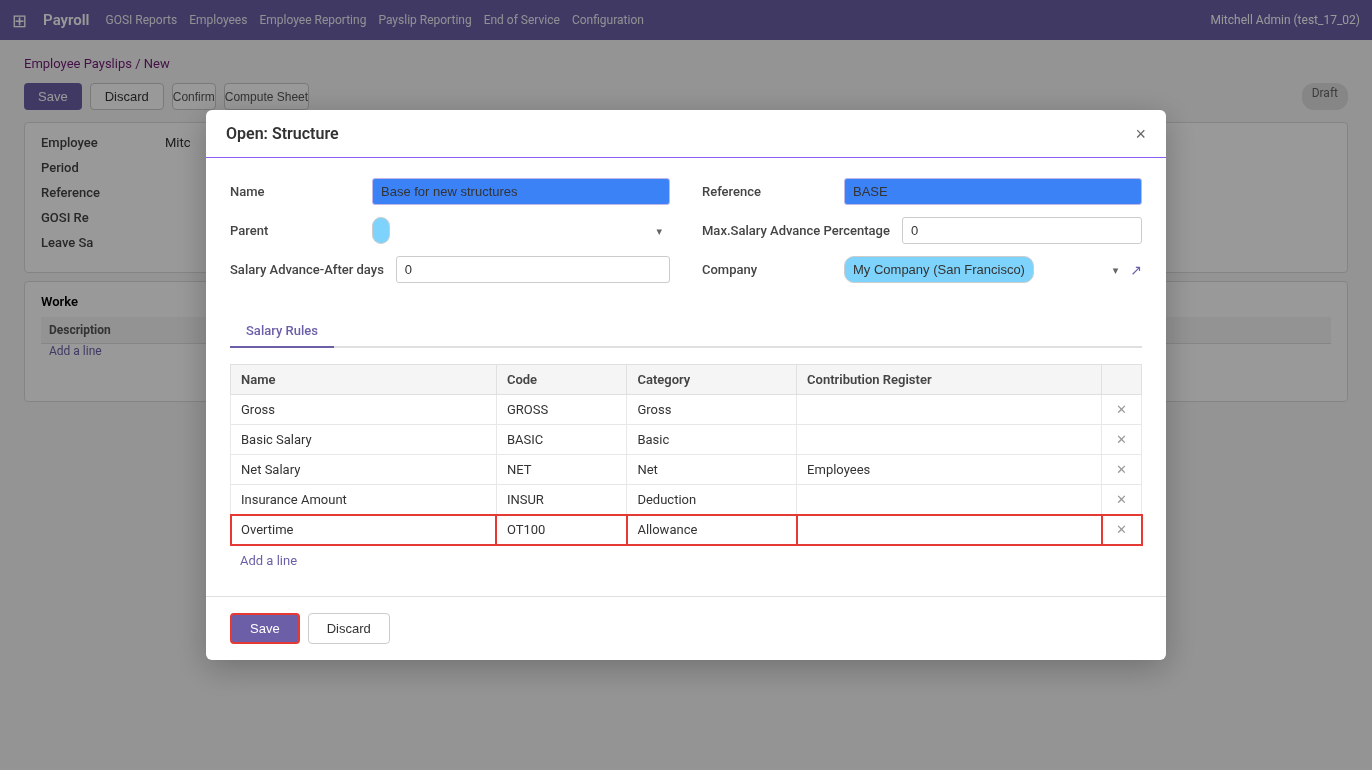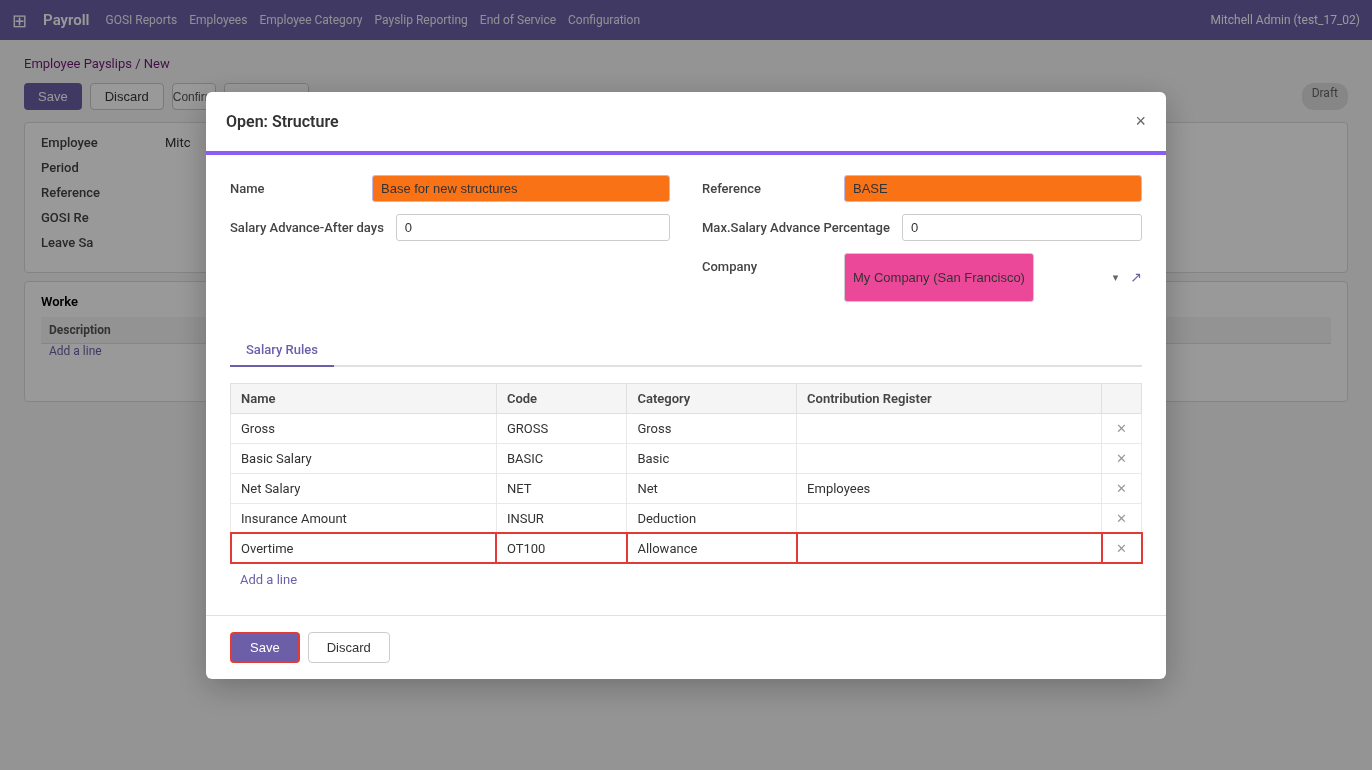--- a/index.html
+++ b/index.html
@@ -94,22 +94,22 @@
       width: 960px;
       max-width: 95vw;
       max-height: 90vh;
       overflow-y: auto;
       box-shadow: 0 8px 32px rgba(0,0,0,0.25);
     }
 
     .modal-header {
       display: flex;
       justify-content: space-between;
-      padding: 20px 20px;
-      border-bottom: 4px solid #8b5cf6;
+      padding: 14px 20px;
+      border-bottom: 1px solid #8b5cf6;
     }
     .modal-title {
       font-size: 16px;
       font-weight: 600;
       color: #333;
     }
     .modal-close {
       background: none;
       border: none;
       font-size: 18px;
@@ -138,35 +138,35 @@
       font-weight: 500;
       min-width: 130px;
       padding-top: 6px;
     }
     .field-input {
       flex: 1;
       border: 1px solid #c0b8e8;
       border-radius: 3px;
       padding: 5px 8px;
       font-size: 13px;
-      background: #f97316;
+      background: #3b82f6;
       color: #333;
       outline: none;
     }
     .field-input.white-bg {
       background: white;
       border-color: #ccc;
     }
     .field-input-select {
       flex: 1;
       border: 1px solid #ccc;
-      border-radius: 3px;
-      padding: 16px 8px;
-      font-size: 13px;
-      background: #ec4899;
+      border-radius: 10px;
+      padding: 5px 8px;
+      font-size: 13px;
+      background: #7dd3fc;
       color: #333;
       appearance: none;
       cursor: pointer;
     }
     .select-wrapper {
       flex: 1;
       position: relative;
     }
     .select-wrapper::after {
       content: '▾';
@@ -305,21 +305,21 @@
   </style>
 </head>
 <body>
 
 <div class="topbar">
   <span class="topbar-grid-icon">⊞</span>
   <span class="topbar-app-title">Payroll</span>
   <div class="topbar-nav">
     <span>GOSI Reports</span>
     <span>Employees</span>
-    <span>Employee Category</span>
+    <span>Employee Reporting</span>
     <span>Payslip Reporting</span>
     <span>End of Service</span>
     <span>Configuration</span>
   </div>
   <div class="topbar-right">
     <span>Mitchell Admin (test_17_02)</span>
   </div>
 </div>
 
 <div class="main-content">
@@ -388,20 +388,28 @@
 
       <div class="field-grid">
 
         <div>
 
           <div class="field-row" style="margin-bottom:12px;">
             <label class="field-label">Name</label>
             <input class="field-input" type="text" value="Base for new structures" style="">
           </div>
 
+          <div class="field-row" style="margin-bottom:12px;">
+            <label class="field-label">Parent</label>
+            <div class="select-wrapper">
+              <select class="field-input-select">
+                <option value=""></option>
+              </select>
+            </div>
+          </div>
 
           <div class="field-row" style="margin-bottom:12px;">
             <label class="field-label">Salary Advance-After days</label>
             <input class="field-input white-bg" type="text" value="0" style="">
           </div>
         </div>
 
         <div>
 
           <div class="field-row" style="margin-bottom:12px;">

